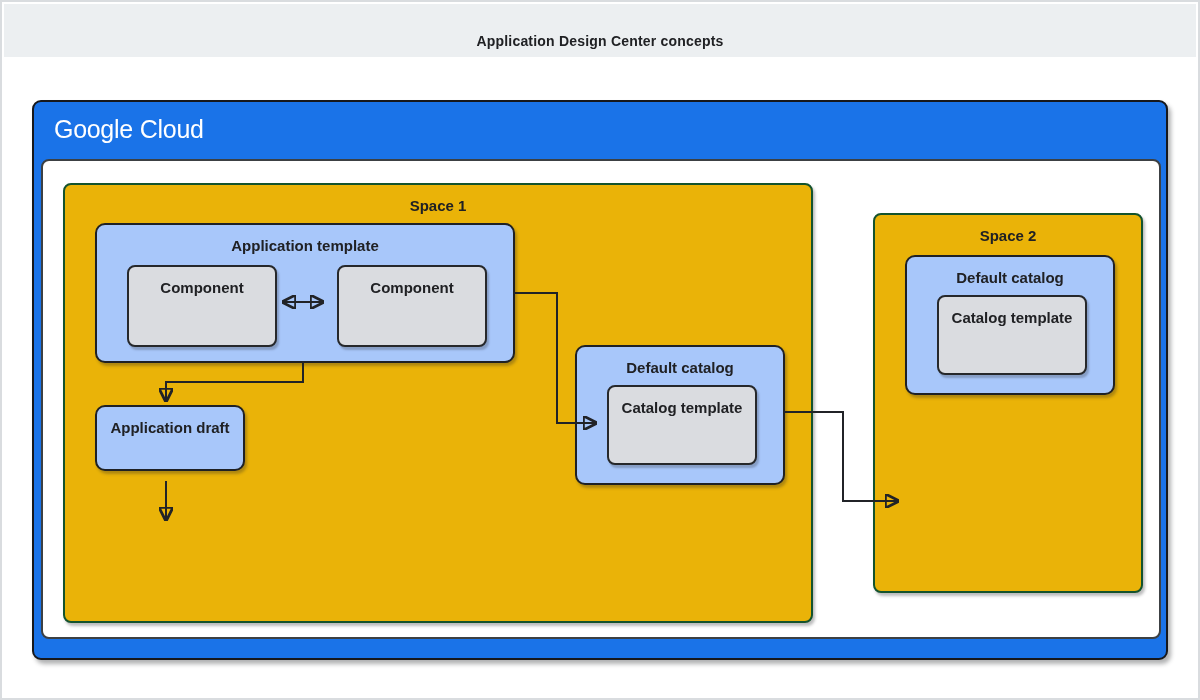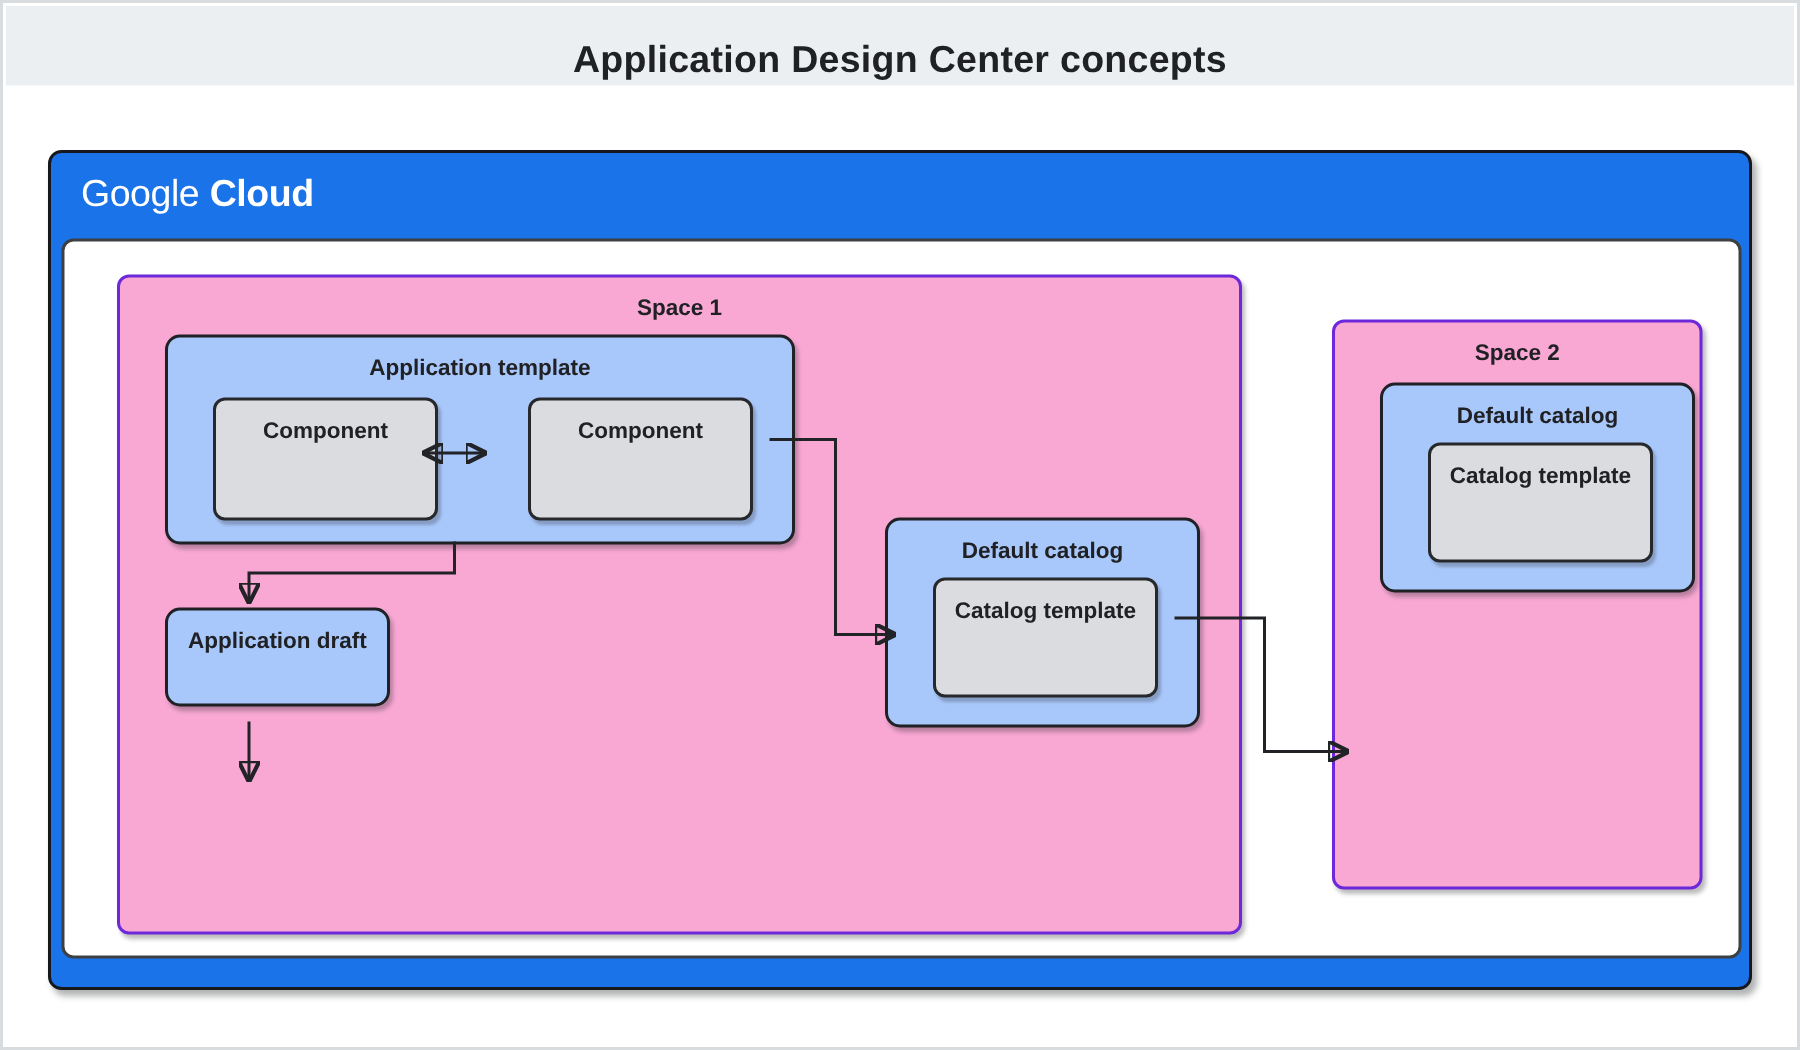--- a/index.html
+++ b/index.html
@@ -8,46 +8,45 @@
 
   .page {
     position:relative; width:1200px; height:700px;
     border:2px solid #d9dcdf; background:#ffffff; overflow:hidden;
   }
 
   .titlebar {
     position:absolute; left:2px; top:2px; right:2px; height:53px;
     background:#eceff1; display:flex; align-items:center; justify-content:center;
   }
-  .titlebar h1 { font-size:25px; font-weight:700; color:#202124; letter-spacing:0.2px;margin-top:20px; }
+  .titlebar h1 { font-size:14px; font-weight:700; color:#202124; letter-spacing:0.2px;margin-top:20px; }
 
   .gcp-frame {
     position:absolute; left:30px; top:98px; width:1136px; height:560px;
     background:#1a73e8; border:2px solid #17181b; border-radius:9px;
     box-shadow:3px 4px 4px rgba(32,33,36,0.35);
   }
   .gcp-logo {
     position:absolute; left:20px; top:13px; color:#ffffff;
     font-size:25px; letter-spacing:-0.3px; white-space:nowrap;
   }
   .gcp-logo .g-word { font-weight:400; }
-  .gcp-logo .c-word { font-weight:700; margin-left:7px; }
+  .gcp-logo .c-word { font-weight:400; margin-left:7px; }
 
   .inner-canvas {
     position:absolute; left:7px; top:57px; width:1120px; height:480px;
     background:#ffffff; border:2px solid #3c4043; border-radius:8px;
   }
 
   .space-panel {
-    position:absolute; background:#f9a8d4; border:2px solid #6d28d9; border-radius:8px;
+    position:absolute; background:#eab308; border:2px solid #14532d; border-radius:8px;
     box-shadow:2px 3px 3px rgba(32,33,36,0.30);
-    margin-left:15px;
   }
   #space1 { left:20px; top:22px; width:750px; height:440px; }
-  #space2 { left:830px; top:52px; width:247px; height:380px; }
+  #space2 { left:830px; top:52px; width:270px; height:380px; }
   .space-label {
     position:absolute; top:12px; left:0; right:0; text-align:center;
     font-size:15px; font-weight:600; color:#202124;
   }
 
   .blue-box {
     position:absolute; background:#a8c7fa; border:2px solid #1f2124; border-radius:10px;
     box-shadow:2px 3px 3px rgba(32,33,36,0.30);
   }
   .gray-box {

